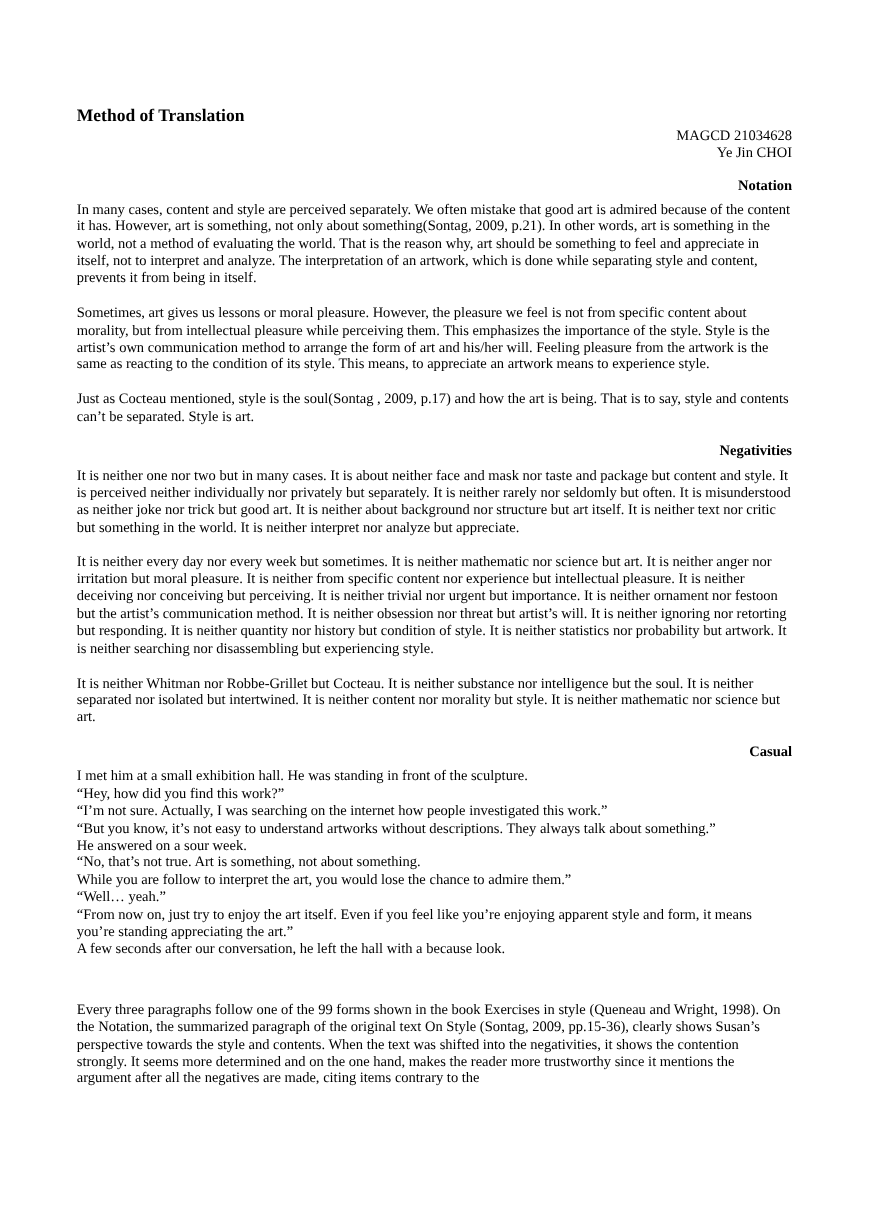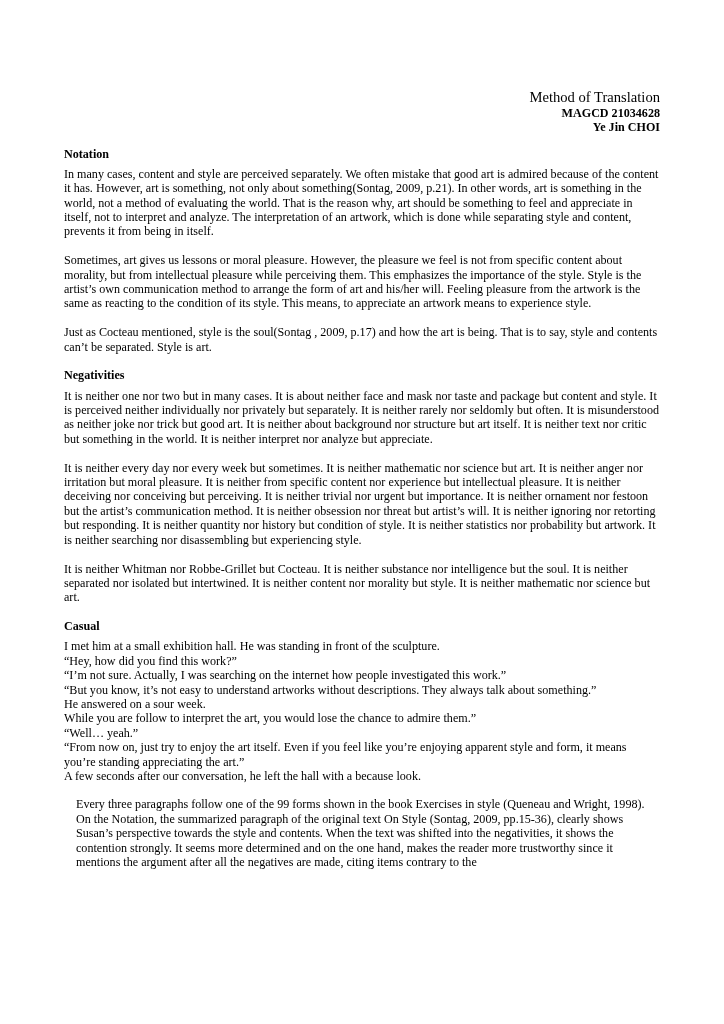--- a/index.html
+++ b/index.html
@@ -17,45 +17,44 @@
     width: 596px;
     font-family: "Liberation Serif", serif;
     font-size: 12.1px;
     line-height: 14.4px;
     color: #000000;
     text-align: left;
   }
   .doc-title {
     font-size: 14.6px;
     line-height: 17px;
-    font-weight: normal;
-    text-align: right;
+    font-weight: bold;
+    text-align: left;
     margin: 0;
   }
   .byline {
     text-align: right;
     margin: 0;
-    font-weight: bold;
   }
   .byline div { margin: 0; }
   h2.section-heading {
     font-size: 12.1px;
     line-height: 14.4px;
     font-weight: bold;
-    text-align: left;
+    text-align: right;
     margin: 11.8px 0 5.8px 0;
   }
   p.body-para {
     margin: 0 0 14.4px 0;
   }
   .dialogue {
-    margin: 0 0 14px 0;
+    margin: 0 0 36px 0;
   }
   .dialogue .line { margin: 0; }
-  p.last-para { margin: 12px; }
+  p.last-para { margin: 0; }
 </style>
 </head>
 <body>
 
 <div class="page">
 
   <h1 class="doc-title">Method of Translation</h1>
 
   <div class="byline">
     <div>MAGCD 21034628</div>
@@ -72,20 +71,21 @@
   <p class="body-para">It is neither every day nor every week but sometimes. It is neither mathematic nor science but art. It is neither anger nor irritation but moral pleasure. It is neither from specific content nor experience but intellectual pleasure. It is neither deceiving nor conceiving but perceiving. It is neither trivial nor urgent but importance. It is neither ornament nor festoon but the artist’s communication method. It is neither obsession nor threat but artist’s will. It is neither ignoring nor retorting but responding. It is neither quantity nor history but condition of style. It is neither statistics nor probability but artwork. It is neither searching nor disassembling but experiencing style.</p>
   <p class="body-para">It is neither Whitman nor Robbe-Grillet but Cocteau. It is neither substance nor intelligence but the soul. It is neither separated nor isolated but intertwined. It is neither content nor morality but style. It is neither mathematic nor science but art.</p>
 
   <h2 class="section-heading">Casual</h2>
   <div class="dialogue">
     <div class="line">I met him at a small exhibition hall. He was standing in front of the sculpture.</div>
     <div class="line">“Hey, how did you find this work?”</div>
     <div class="line">“I’m not sure. Actually, I was searching on the internet how people investigated this work.”</div>
     <div class="line">“But you know, it’s not easy to understand artworks without descriptions. They always talk about something.”</div>
     <div class="line">He answered on a sour week.</div>
+    <div class="line">“No, that’s not true. Art is something, not about something.</div>
     <div class="line">While you are follow to interpret the art, you would lose the chance to admire them.”</div>
     <div class="line">“Well… yeah.”</div>
     <div class="line">“From now on, just try to enjoy the art itself. Even if you feel like you’re enjoying apparent style and form, it means you’re standing appreciating the art.”</div>
     <div class="line">A few seconds after our conversation, he left the hall with a because look.</div>
   </div>
 
   <p class="body-para last-para">Every three paragraphs follow one of the 99 forms shown in the book Exercises in style (Queneau and Wright, 1998). On the Notation, the summarized paragraph of the original text On Style (Sontag, 2009, pp.15-36), clearly shows Susan’s perspective towards the style and contents. When the text was shifted into the negativities, it shows the contention strongly. It seems more determined and on the one hand, makes the reader more trustworthy since it mentions the argument after all the negatives are made, citing items contrary to the</p>
 
 </div>
 

